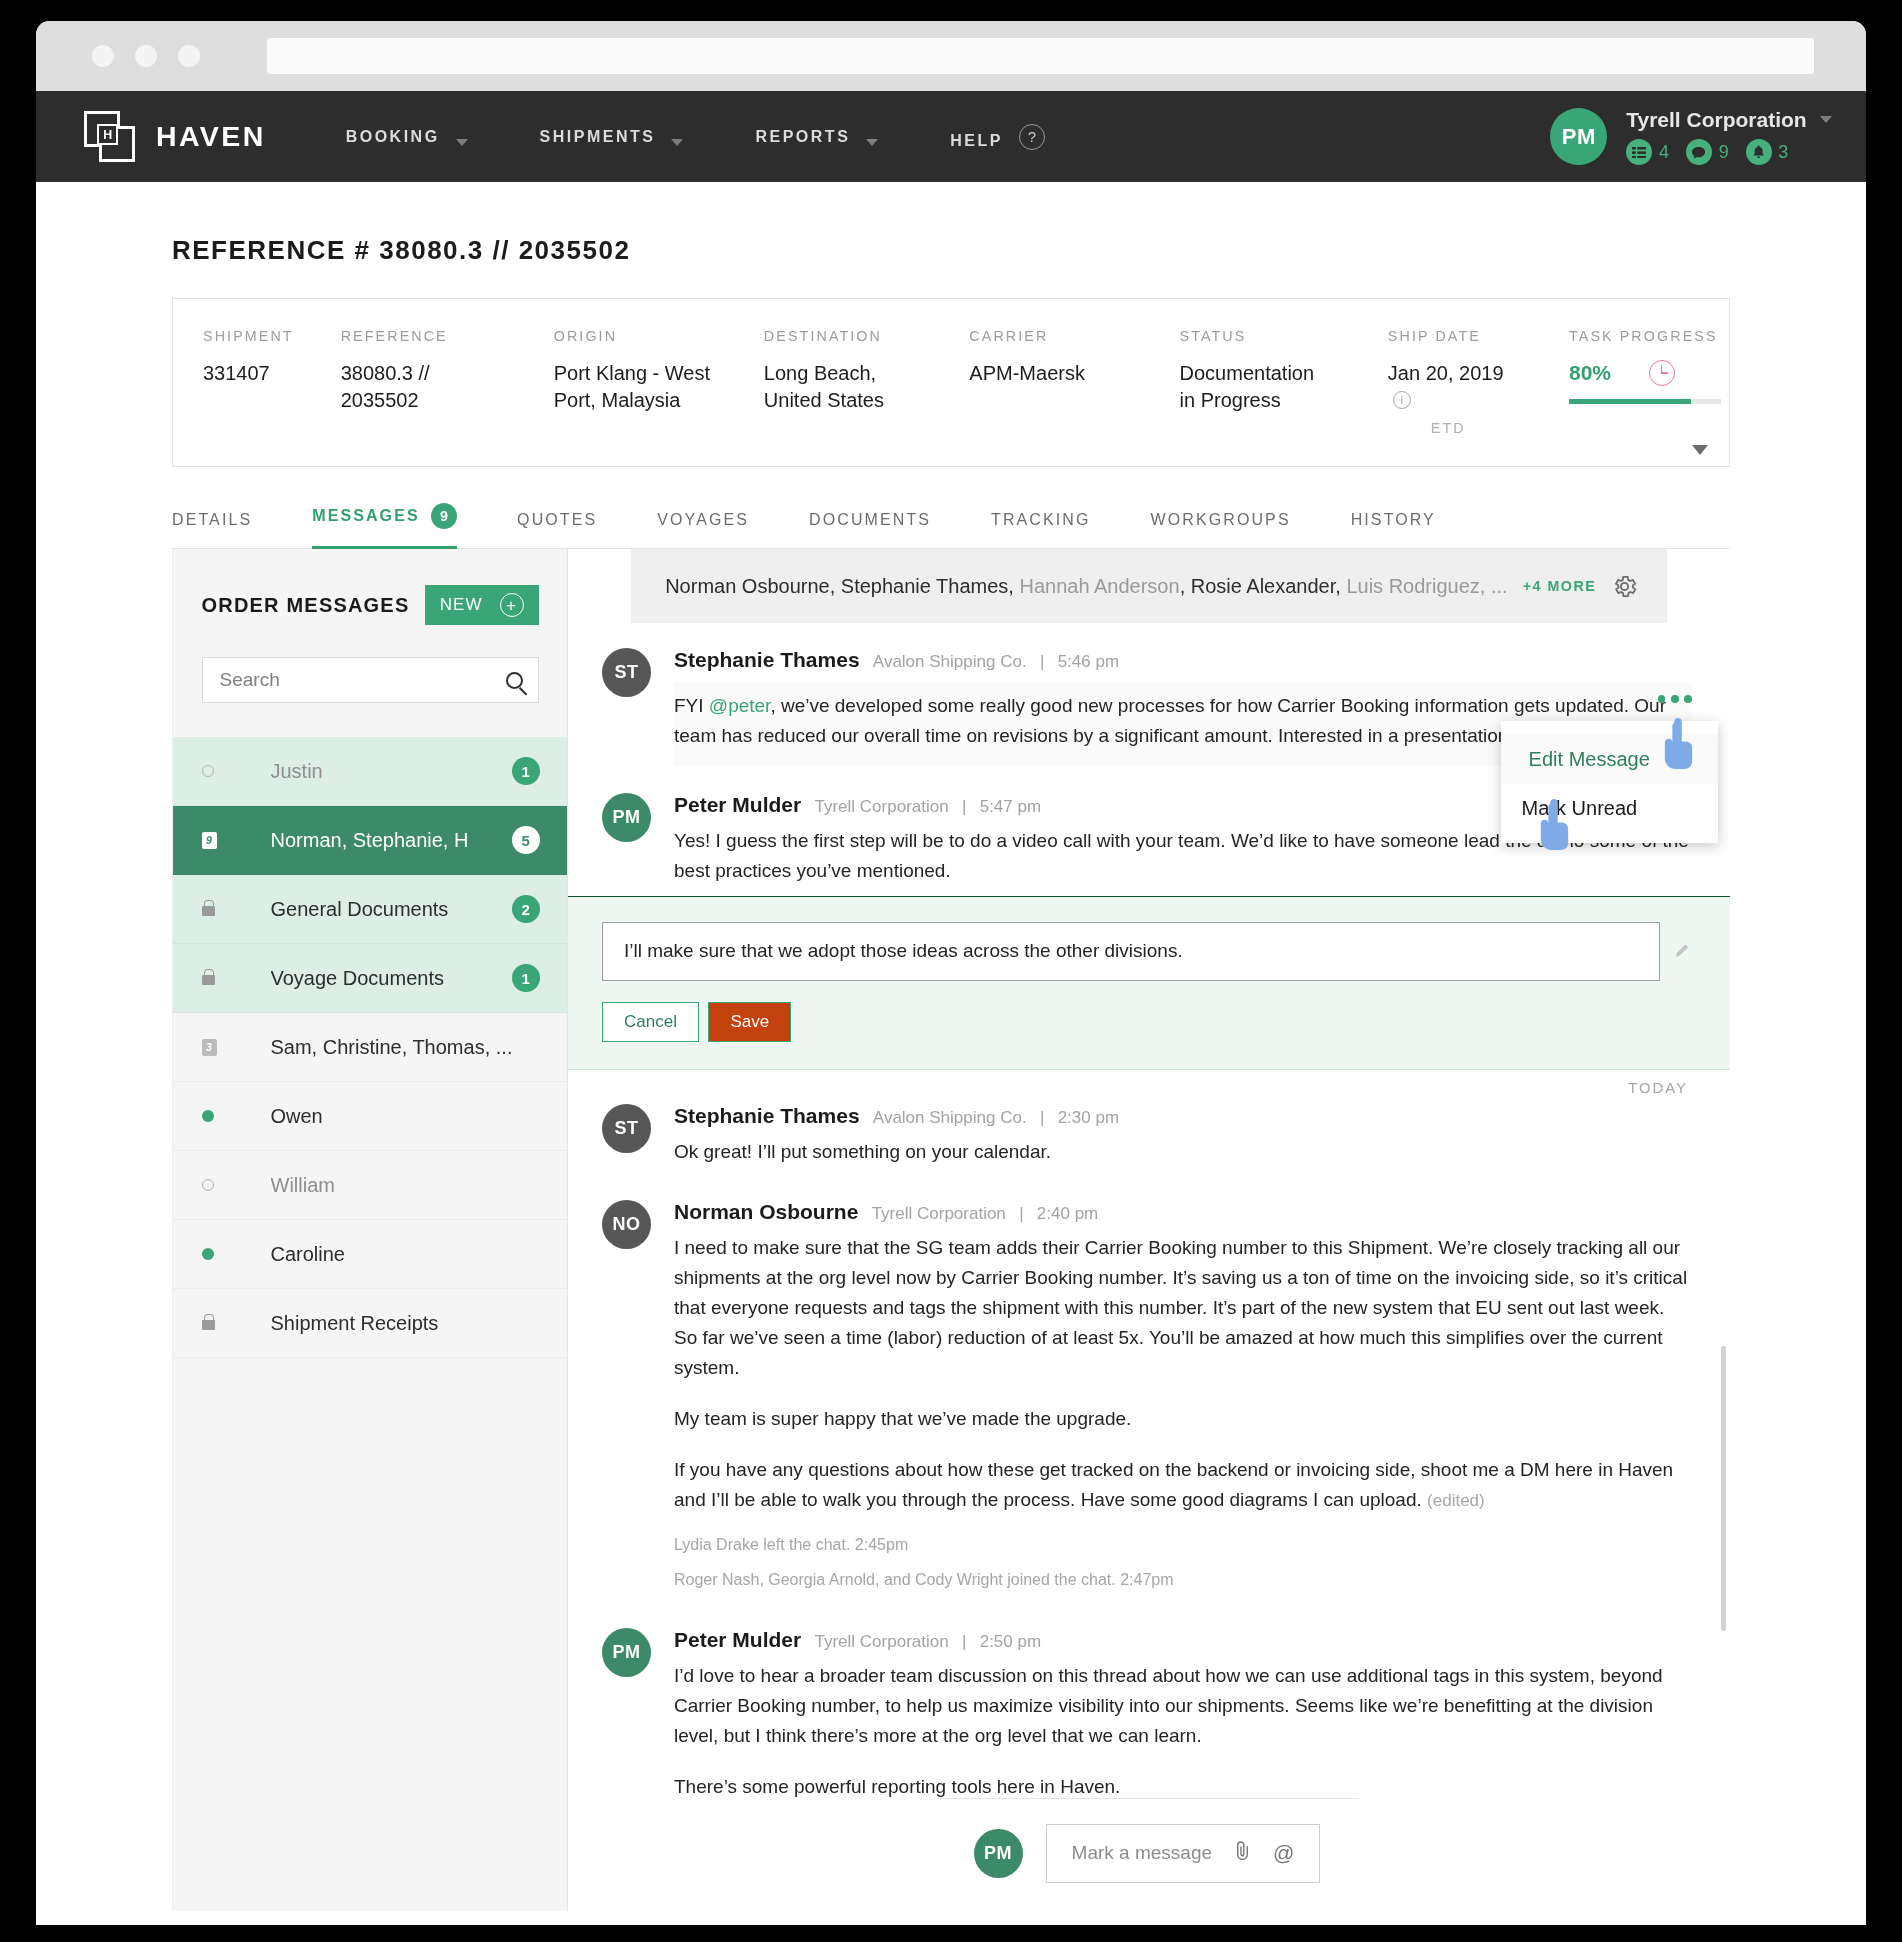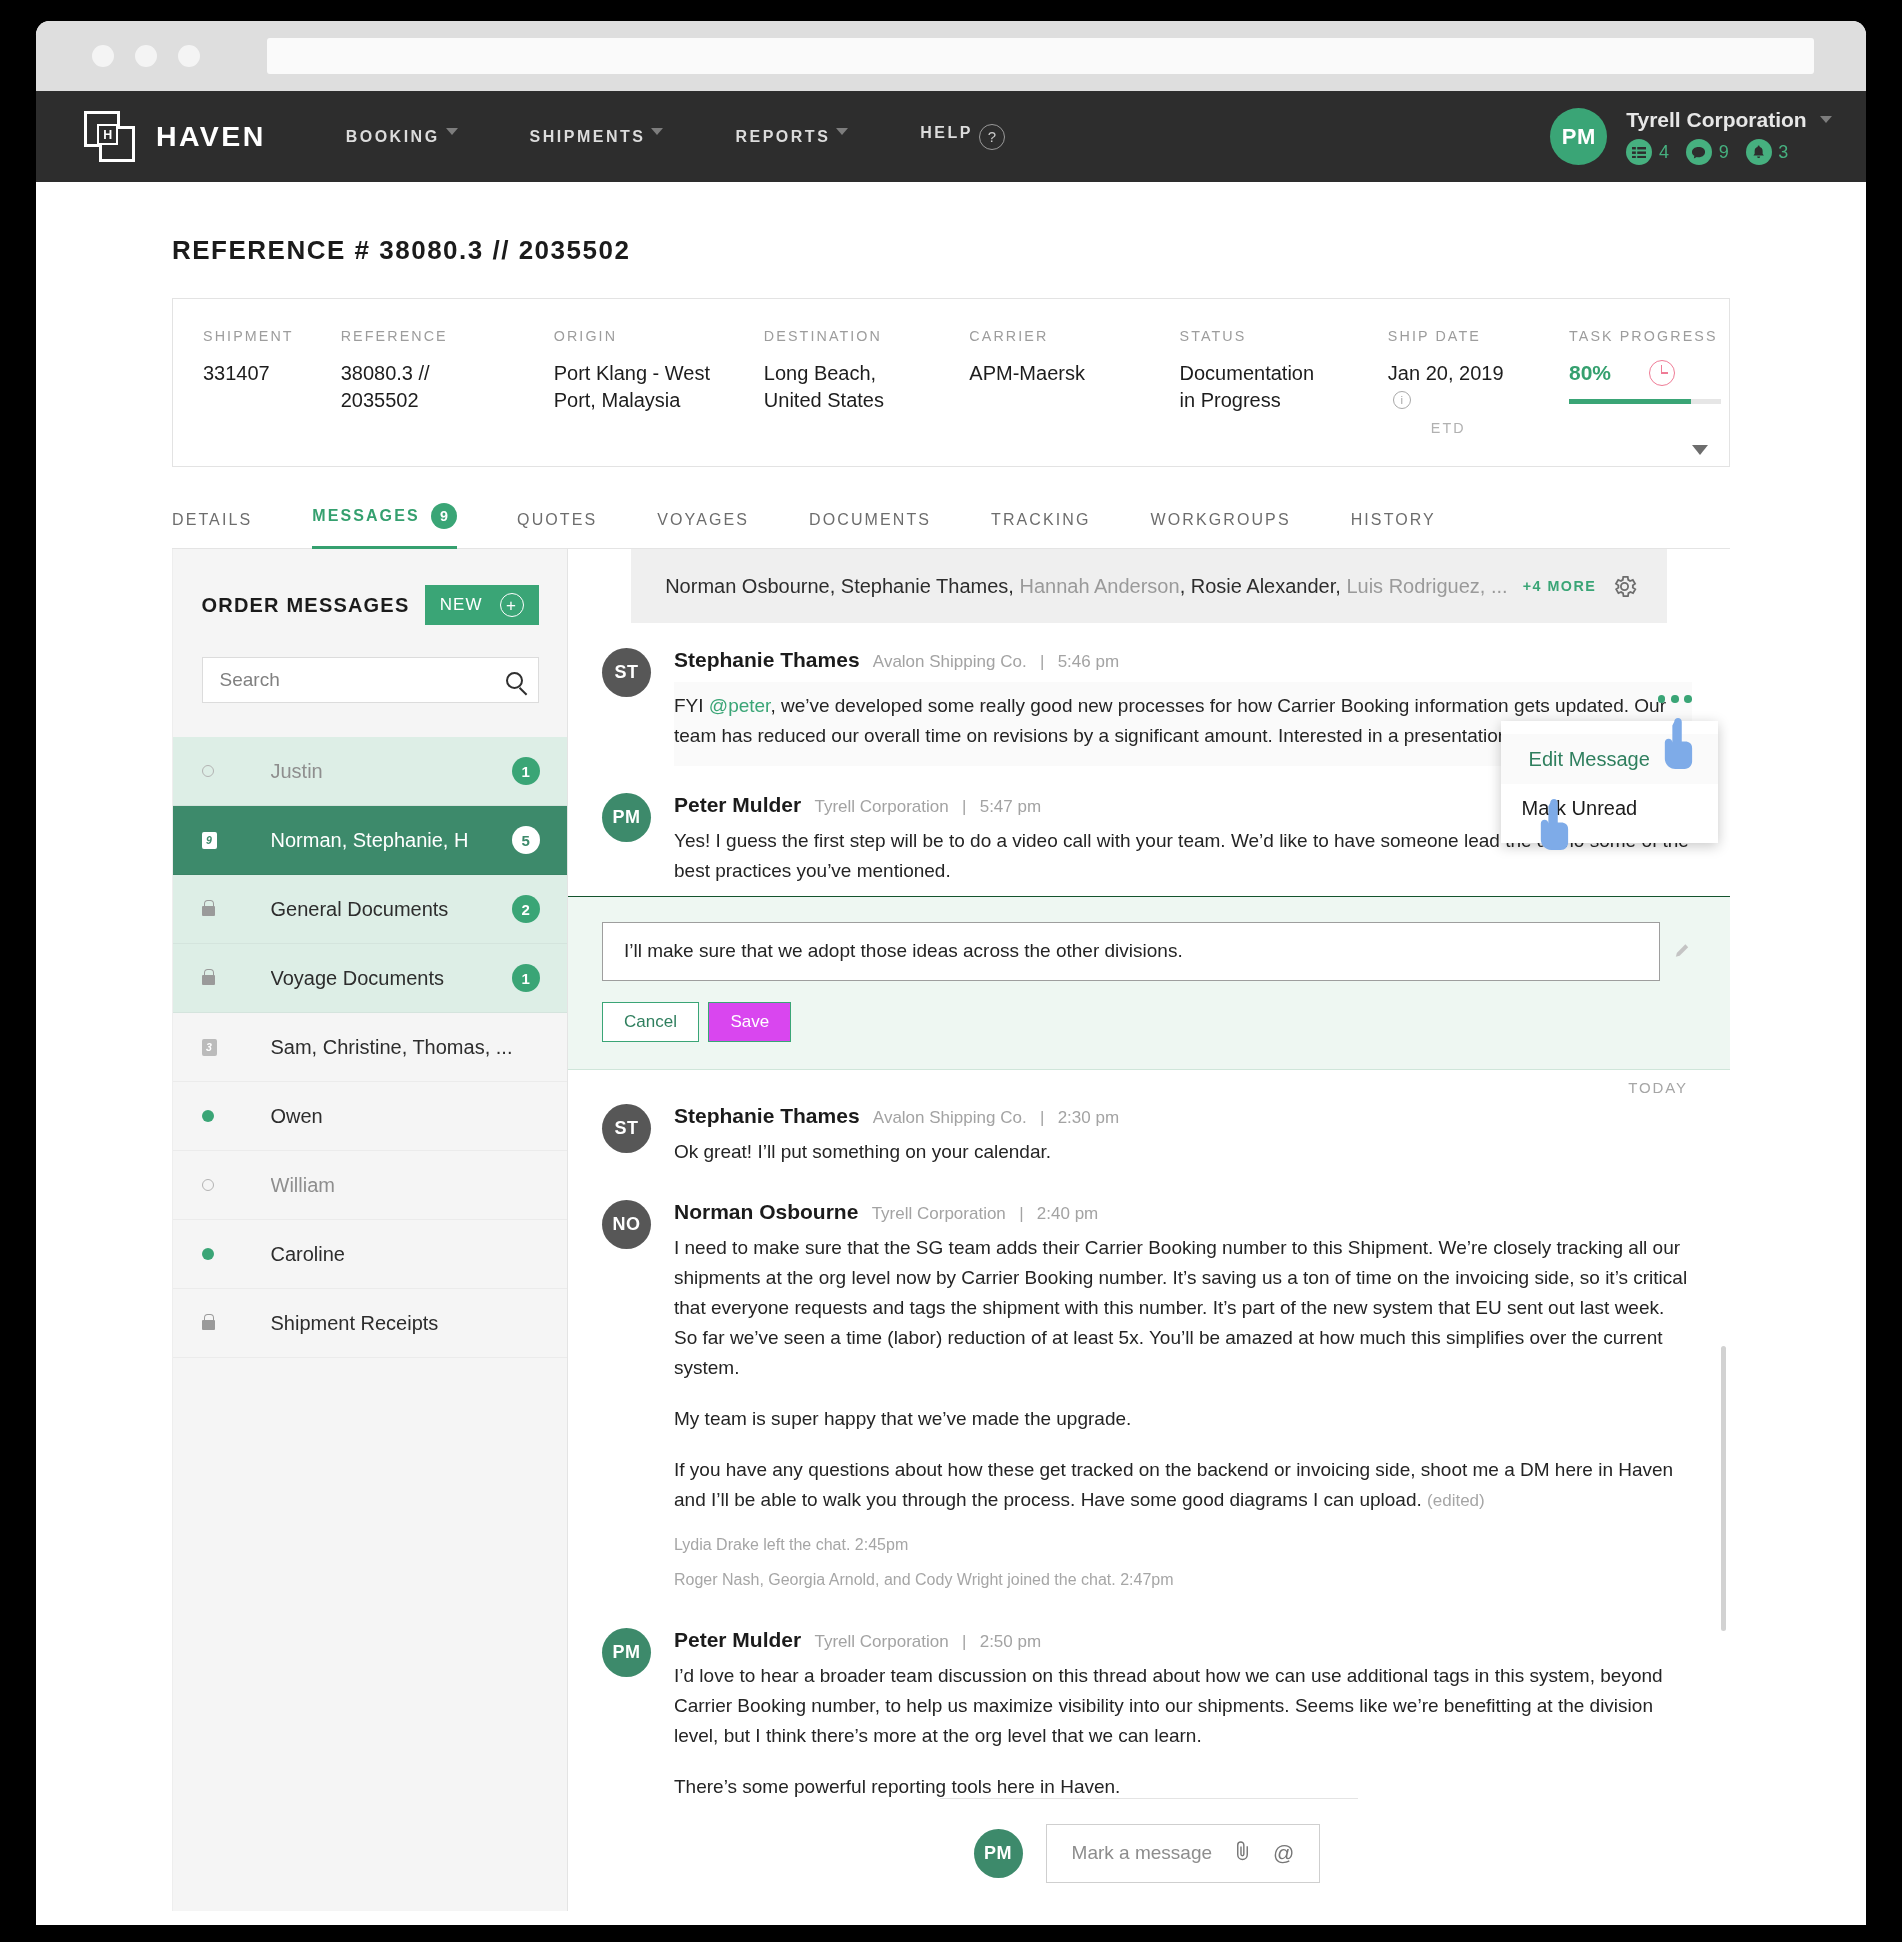--- a/index.html
+++ b/index.html
@@ -60,21 +60,21 @@
     border: 2.9px solid #fff; background: #2d2d2d;
     display: flex; align-items: center; justify-content: center;
     color: #fff; font-size: 12.4px; font-weight: bold; line-height: 1;
   }
   .logo-text {
     color: #fff; font-size: 28.5px; font-weight: bold; letter-spacing: 2.4px;
   }
   .nav { display: flex; align-items: center; margin-left: 80px; gap: 0; }
   .nav-item {
     color: #dcdcdc; font-size: 16px; font-weight: bold; letter-spacing: 2.5px;
-    display: flex; align-items: flex-start; gap: 6px;
+    display: flex; align-items: flex-end; gap: 16px;
     margin-right: 72px; cursor: pointer;
   }
   .caret {
     width: 0; height: 0;
     border-left: 6.7px solid transparent; border-right: 6.7px solid transparent;
     border-top: 7.6px solid #7d7d7d;
   }
   .help-circle {
     width: 26px; height: 26px; border-radius: 50%;
     border: 1.9px solid #9a9a9a; color: #c9c9c9;
@@ -310,21 +310,21 @@
     display: flex; align-items: center; padding: 0 21px;
     font-size: 19px; color: #242424;
   }
   .editbtns { display: flex; gap: 9.5px; margin-top: 21px; }
   .btn {
     height: 40px; padding: 0 21px; font-size: 17px; cursor: pointer;
     display: flex; align-items: center; justify-content: center;
     font-family: "Liberation Sans", sans-serif;
   }
   .btn.cancel { background: #fff; border: 1px solid #3aa576; color: #2f7f5e; }
-  .btn.save { background: #d946ef; border: 1px solid #3aa576; color: #fff; }
+  .btn.save { background: #c2410c; border: 1px solid #3aa576; color: #fff; }
   .pencil {
     width: 19px; height: 19px; margin-top: 19px; flex-shrink: 0;
     color: #bdbdbd; font-size: 19px;
   }
   .composer {
     border-top: 1px solid #e4e4e4; padding: 25px 38px 28.5px 34px;
     display: flex; align-items: center; gap: 23px; background: #fff;
   }
   .cinput {
     flex: 1; height: 59px; border: 1px solid #cfcfcf; display: flex;

